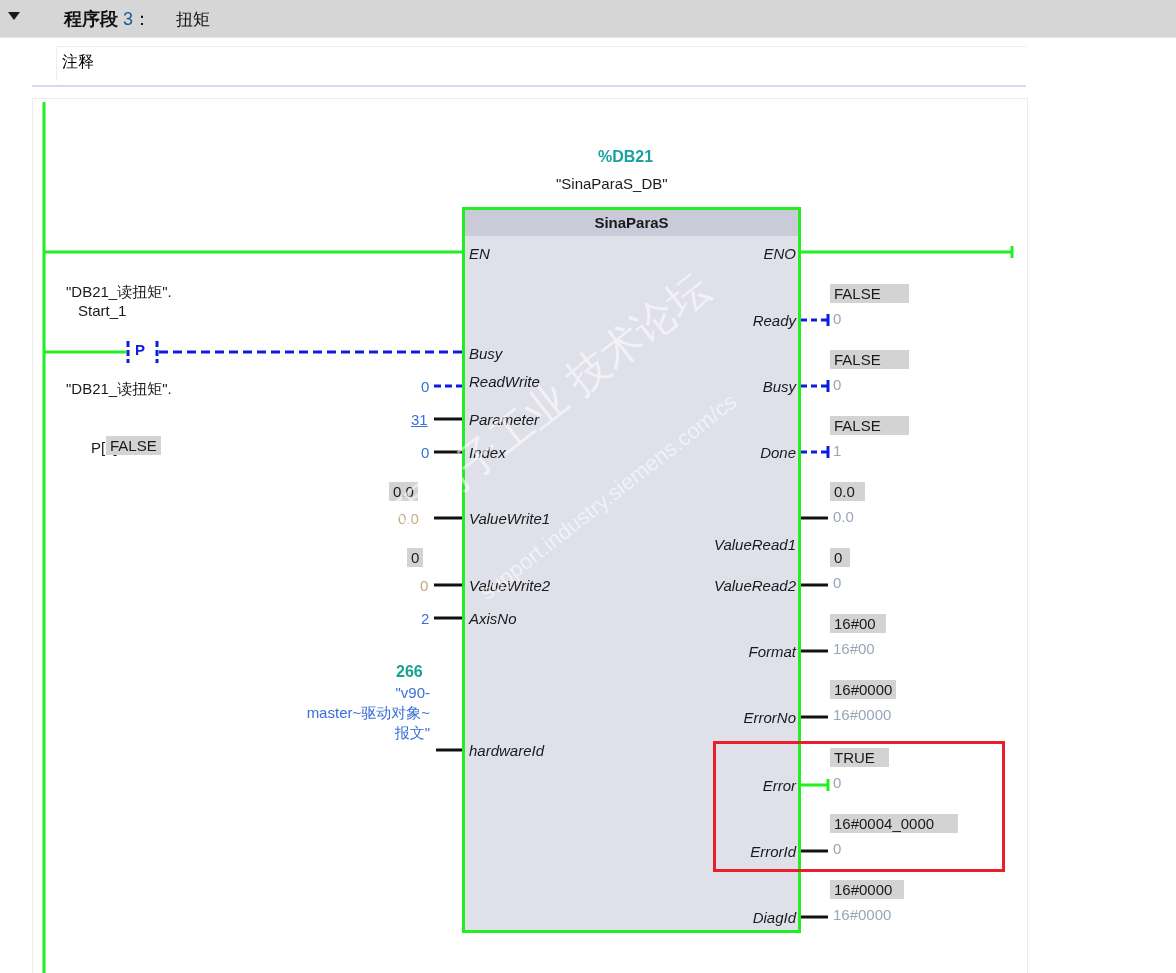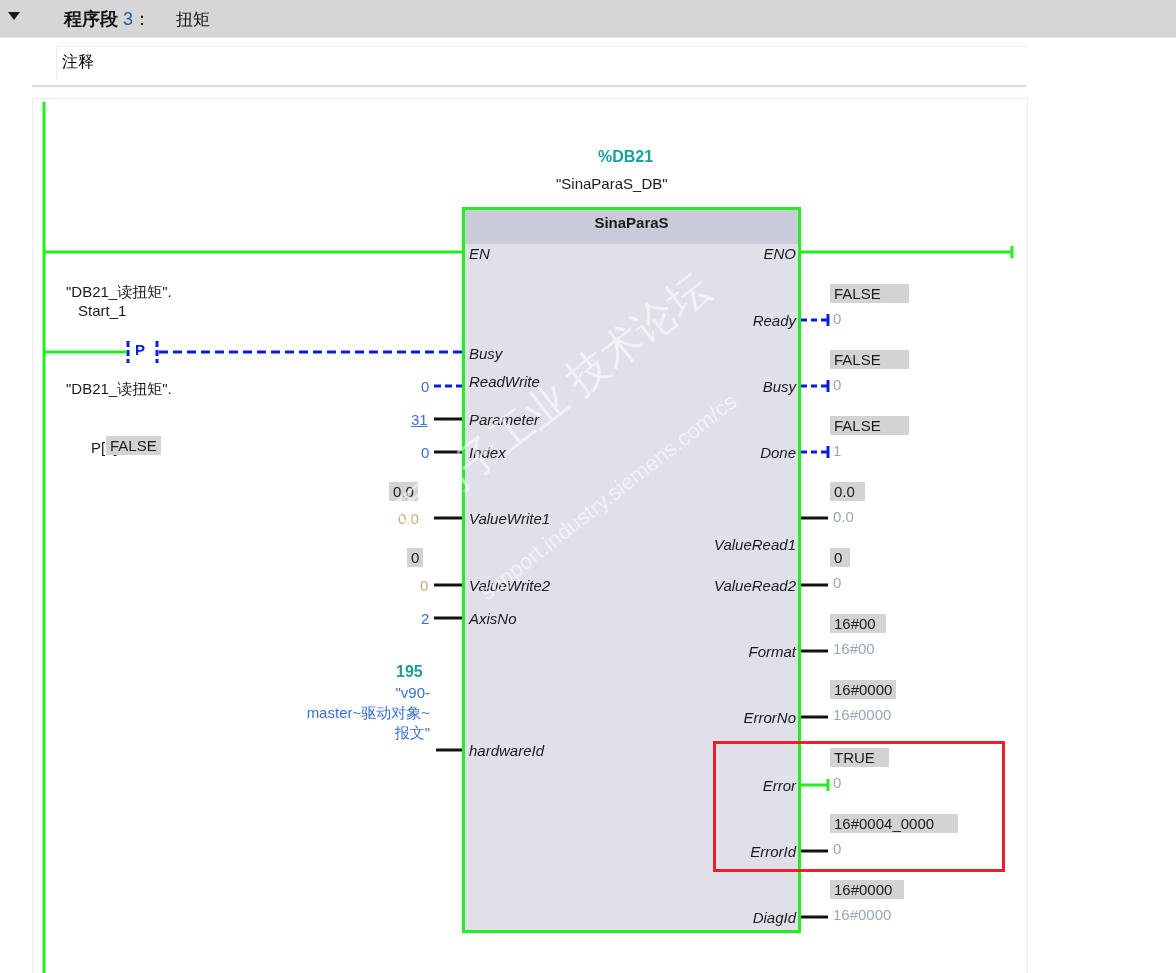--- a/index.html
+++ b/index.html
@@ -13,21 +13,21 @@
   .net-num { color:#1f5a9a; font-weight:normal; }
   .net-colon { font-weight:normal; color:#111; }
   .net-name { left:176px; top:8px; font-size:17px; color:#111; }
   .comment-box { left:56px; top:46px; width:970px; height:34px; border-top:1px solid #ededed; border-left:1px solid #ededed; }
   .comment-text { left:62px; top:52px; font-size:16px; color:#000000; }
   .comment-line { left:32px; top:85px; width:994px; height:2px; background:#d8d8f0; }
   .ladder-area { left:32px; top:98px; width:994px; height:875px; border-left:1px solid #ececec; border-top:1px solid #ececec; border-right:1px solid #ececec; }
   svg.wires { position:absolute; left:0; top:0; }
   
   .fb-box { left:462px; top:207px; width:339px; height:726px; background:#dfe0ea; border:3px solid #22ee22; box-sizing:border-box; }
-  .fb-title { left:465px; top:210px; width:333px; height:34px; background:#cacbd8; text-align:center; font-weight:bold; font-size:15px; line-height:26px; color:#1a1a1a; }
+  .fb-title { left:465px; top:210px; width:333px; height:26px; background:#cacbd8; text-align:center; font-weight:bold; font-size:15px; line-height:26px; color:#1a1a1a; }
   .pin { font-size:15px; color:#1a1a1a; white-space:nowrap;font-style:italic; }
   .pin-in { left:469px; }
   .pin-out { right:380px; text-align:right; }
   .db-addr { left:598px; top:148px; font-size:16px; font-weight:bold; color:#1aa0a0; }
   .db-name { left:556px; top:175px; font-size:15px; color:#1a1a1a; }
   .opnd { font-size:15px; color:#1a1a1a; white-space:nowrap; }
   .val-box { background:#d3d3d3; color:#1a1a1a; font-size:15px; padding:1px 4px; white-space:nowrap; }
   .const { color:#3a6fd8; font-size:15px; white-space:nowrap; }
   .actual { color:#9aa6b8; font-size:15px; white-space:nowrap; }
   .hw-num { color:#1aa090; font-weight:bold; font-size:16px; }
@@ -116,21 +116,21 @@
 <div class="abs pin pin-in" style="top:742px;">hardwareId</div>
 
 <div class="abs const" style="left:421px;top:378px;">0</div>
 <div class="abs const" style="left:411px;top:411px;text-decoration:underline;">31</div>
 <div class="abs const" style="left:421px;top:444px;">0</div>
 <div class="abs val-box" style="left:389px;top:482px;">0.0</div>
 <div class="abs actual" style="left:398px;top:510px;color:#c8a878;">0.0</div>
 <div class="abs val-box" style="left:407px;top:548px;">0</div>
 <div class="abs actual" style="left:420px;top:577px;color:#c8a878;">0</div>
 <div class="abs const" style="left:421px;top:610px;">2</div>
-<div class="abs hw-num" style="left:396px;top:663px;">195</div>
+<div class="abs hw-num" style="left:396px;top:663px;">266</div>
 <div class="abs hw-tag" style="right:746px;top:683px;">
   <div>"v90-</div>
   <div>master~驱动对象~</div>
   <div>报文"</div>
 </div>
 
 <div class="abs pin pin-out" style="top:245px;">ENO</div>
 <div class="abs pin pin-out" style="top:312px;">Ready</div>
 <div class="abs pin pin-out" style="top:378px;">Busy</div>
 <div class="abs pin pin-out" style="top:444px;">Done</div>

